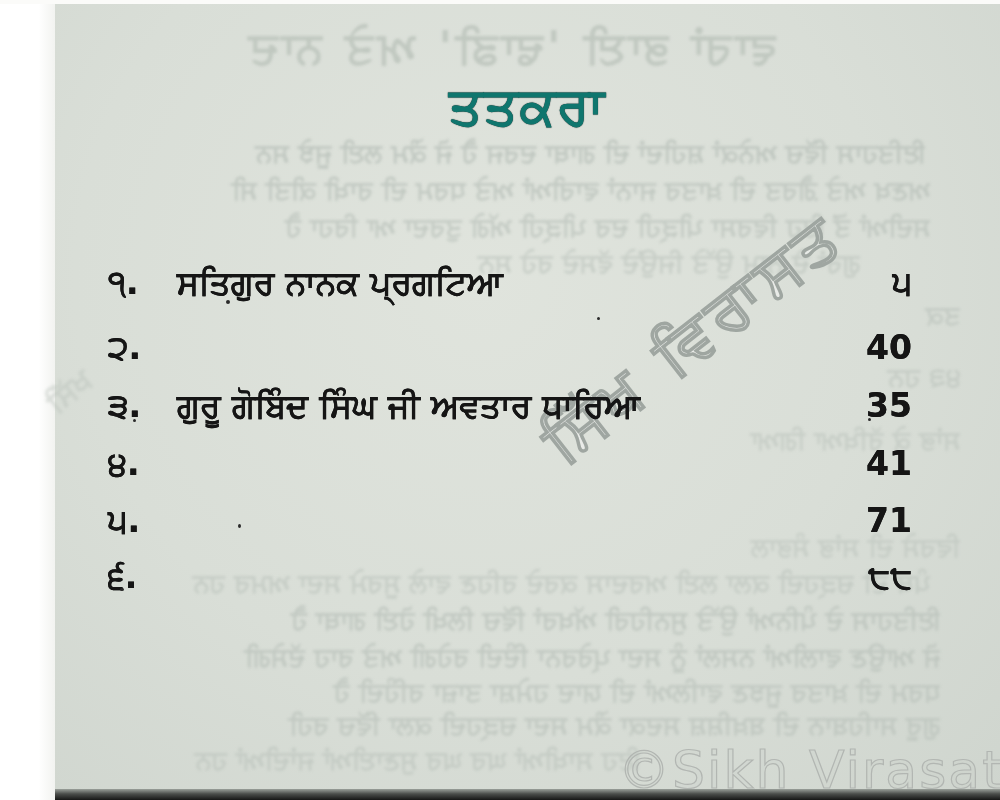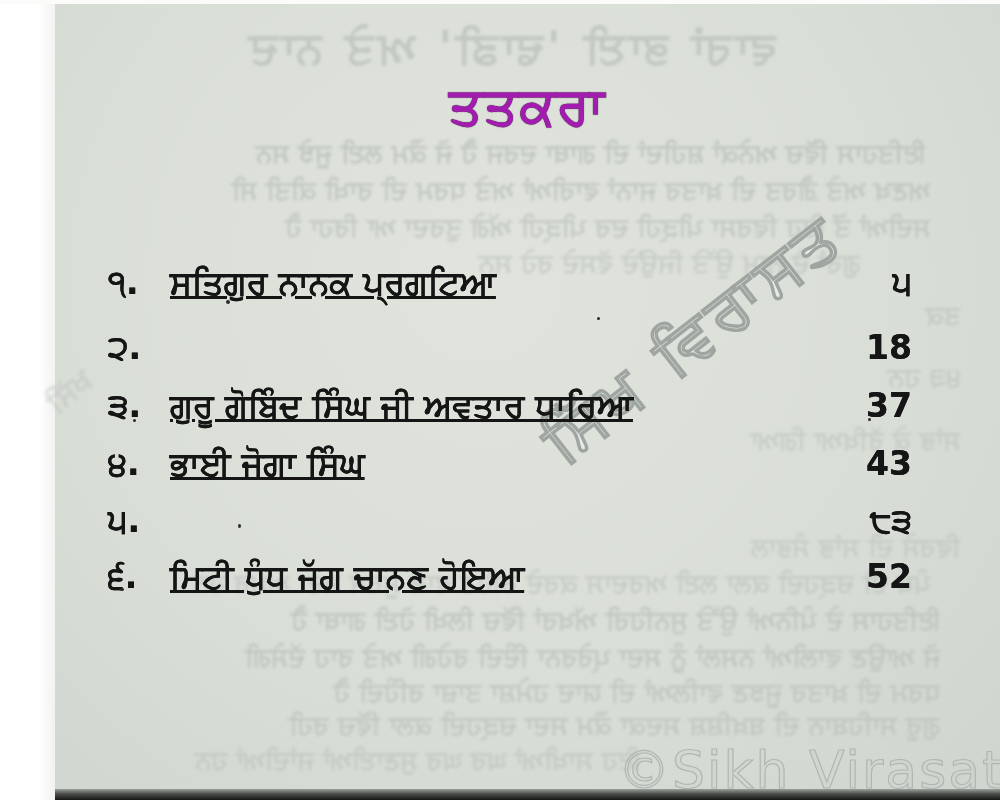--- a/index.html
+++ b/index.html
@@ -21,27 +21,27 @@
 
   
   .bottom-strip { position:absolute; left:55px; top:789px; width:945px; height:11px;
                   background:linear-gradient(to bottom,#9aa09a 0%,#4a4d4a 45%,#161716 100%); }
 
   
   .ink { color:#141414; }
 
   .page-title { position:absolute; left:55px; width:945px; top:76px;
                 text-align:center; font-size:52px; font-weight:700; letter-spacing:2px;
-                color:#a21caf; text-shadow:0 0 1px #101010; }
+                color:#0f766e; text-shadow:0 0 1px #101010; }
 
   .toc { position:absolute; left:0; top:0; width:1000px; height:800px; }
   .toc-row { position:absolute; left:108px; right:0; height:58px;
              font-size:33px; font-weight:700; color:#151515; text-shadow:0 0 .6px #151515; }
   .toc-row .num   { position:absolute; left:0; top:0; width:58px; }
-  .toc-row .titl  { position:absolute; left:62px; top:0; right:170px; white-space:nowrap;text-decoration:underline; }
+  .toc-row .titl  { position:absolute; left:69px; top:0; right:170px; white-space:nowrap; }
   .toc-row .pgno  { position:absolute; right:88px; top:0; text-align:right; }
 
   .row-1 { top:263px; } .row-2 { top:328px; } .row-3 { top:386px; }
   .row-4 { top:444px; } .row-5 { top:501px; } .row-6 { top:557px; }
 
   
   .ghost { position:absolute; color:#b9c1ba; filter:blur(1.4px);
            font-weight:700; white-space:nowrap; overflow:hidden; }
   .flip { transform:scaleX(-1); }
 
@@ -128,44 +128,42 @@
   <div class="toc">
 
     <div class="toc-row row-1">
       <span class="num">੧.</span>
       <span class="titl">ਸਤਿਗੁਰ ਨਾਨਕ ਪ੍ਰਗਟਿਆ</span>
       <span class="pgno">੫</span>
     </div>
 
     <div class="toc-row row-2">
       <span class="num">੨.</span>
-      <span class="pgno">18</span>
+      <span class="pgno">40</span>
     </div>
 
     <div class="toc-row row-3">
       <span class="num">੩.</span>
       <span class="titl">ਗੁਰੂ ਗੋਬਿੰਦ ਸਿੰਘ ਜੀ ਅਵਤਾਰ ਧਾਰਿਆ</span>
-      <span class="pgno">37</span>
+      <span class="pgno">35</span>
     </div>
 
     <div class="toc-row row-4">
       <span class="num">੪.</span>
-      <span class="titl">ਭਾਈ ਜੋਗਾ ਸਿੰਘ</span>
-      <span class="pgno">43</span>
+      <span class="pgno">41</span>
     </div>
 
     <div class="toc-row row-5">
       <span class="num">੫.</span>
-      <span class="pgno">੮੩</span>
+      <span class="pgno">71</span>
     </div>
 
     <div class="toc-row row-6">
       <span class="num">੬.</span>
-      <span class="titl">ਮਿਟੀ ਧੁੰਧ ਜੱਗ ਚਾਨਣ ਹੋਇਆ</span>
-      <span class="pgno">52</span>
+      <span class="pgno">੮੮</span>
     </div>
 
   </div>
 
   <div class="wm-corner">©Sikh Virasat</div>
 
   <div class="speck s1"></div>
   <div class="speck s2"></div>
   <div class="speck s3"></div>
   <div class="speck s4"></div>

